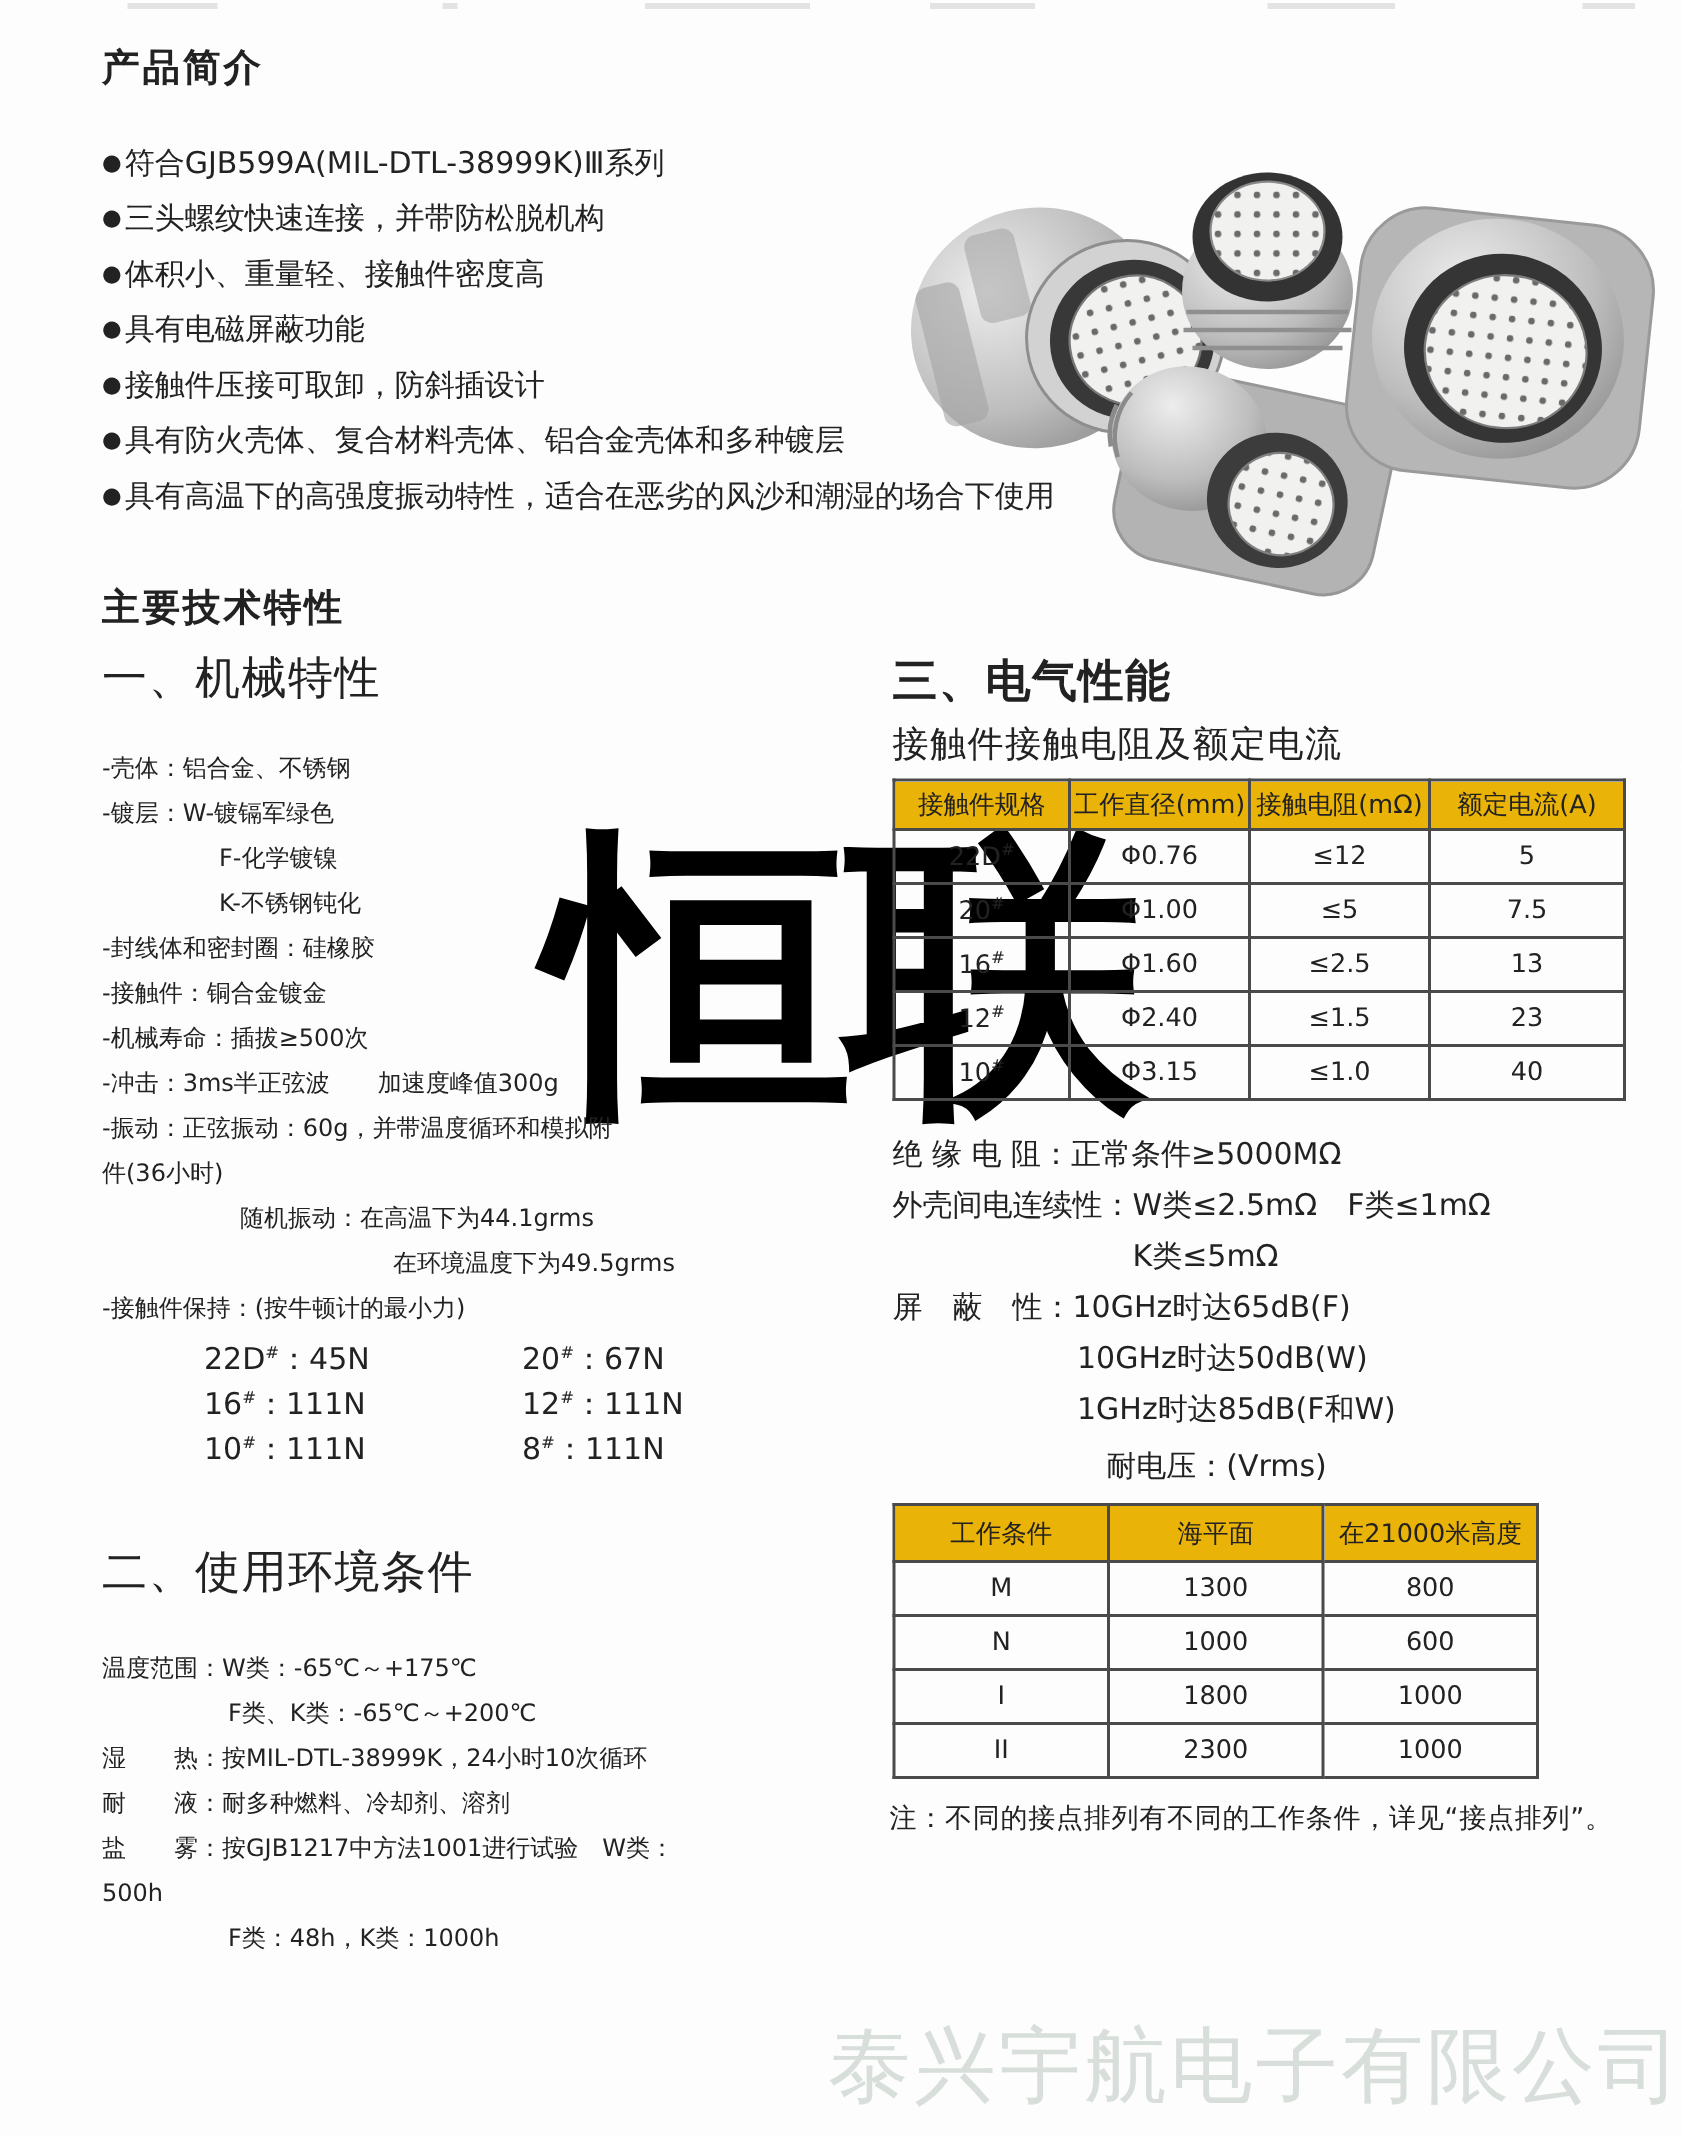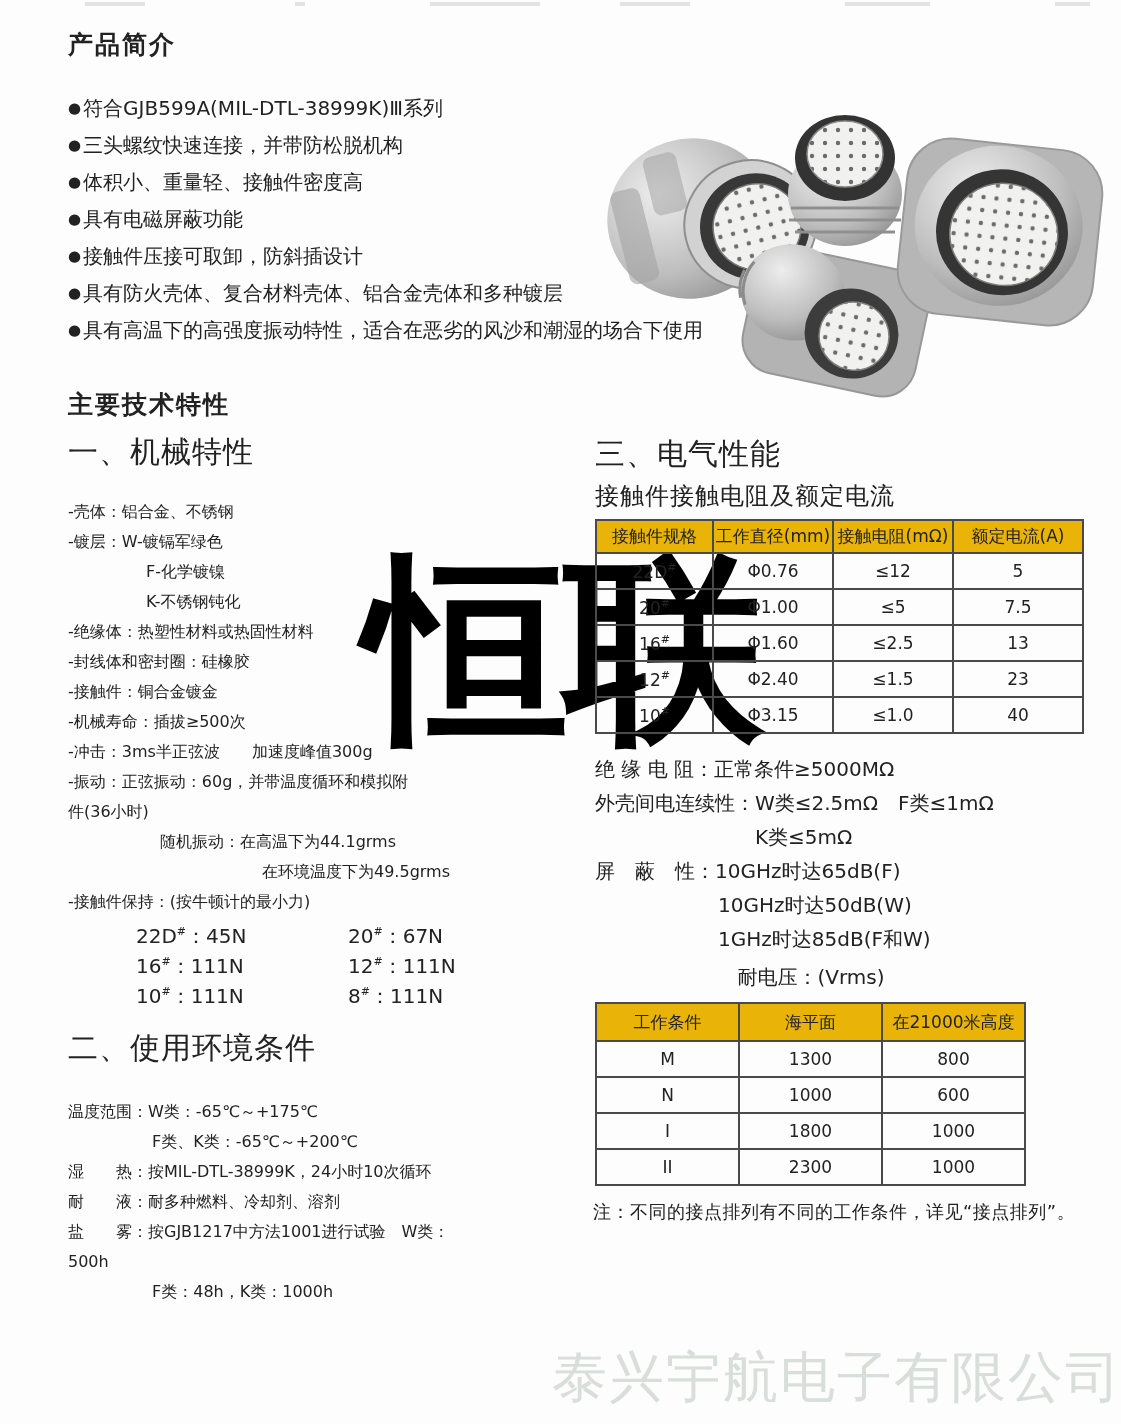--- a/index.html
+++ b/index.html
@@ -126,21 +126,20 @@
   </ul>
 
   <div class="abs z1 h1" style="left:68px;top:388px;">主要技术特性</div>
 
   <div class="abs z1 mech">
     <div class="h2">一、机械特性</div>
     <div class="tline">-壳体：铝合金、不锈钢</div>
     <div class="tline">-镀层：W-镀镉军绿色</div>
     <div class="tline ind-a">F-化学镀镍</div>
     <div class="tline ind-a">K-不锈钢钝化</div>
-    <div class="tline">-绝缘体：热塑性材料或热固性材料</div>
     <div class="tline">-封线体和密封圈：硅橡胶</div>
     <div class="tline">-接触件：铜合金镀金</div>
     <div class="tline">-机械寿命：插拔≥500次</div>
     <div class="tline">-冲击：3ms半正弦波　　加速度峰值300g</div>
     <div class="tline">-振动：正弦振动：60g，并带温度循环和模拟附</div>
     <div class="tline">件(36小时)</div>
     <div class="tline ind-b">随机振动：在高温下为44.1grms</div>
     <div class="tline ind-c">在环境温度下为49.5grms</div>
     <div class="tline">-接触件保持：(按牛顿计的最小力)</div>
     <div class="ret-row">
@@ -161,21 +160,21 @@
     <div class="h2">二、使用环境条件</div>
     <div class="tline">温度范围：W类：-65℃～+175℃</div>
     <div class="tline ind-d">F类、K类：-65℃～+200℃</div>
     <div class="tline">湿　　热：按MIL-DTL-38999K，24小时10次循环</div>
     <div class="tline">耐　　液：耐多种燃料、冷却剂、溶剂</div>
     <div class="tline">盐　　雾：按GJB1217中方法1001进行试验　W类：</div>
     <div class="tline">500h</div>
     <div class="tline ind-d">F类：48h，K类：1000h</div>
   </div>
 
-  <div class="abs z1 h2" style="left:595px;top:434px;">三、电气性能</div>
+  <div class="abs z1 h2" style="left:595px;top:434px;font-weight:bold;">三、电气性能</div>
   <div class="abs z1 sub" style="left:595px;top:480px;">接触件接触电阻及额定电流</div>
 
   <table class="abs z1 t1" style="left:595px;top:519px;">
     <colgroup>
         <col class="c0">
         <col class="c1">
         <col class="c2">
         <col class="c3">
       </colgroup>
     <thead>

